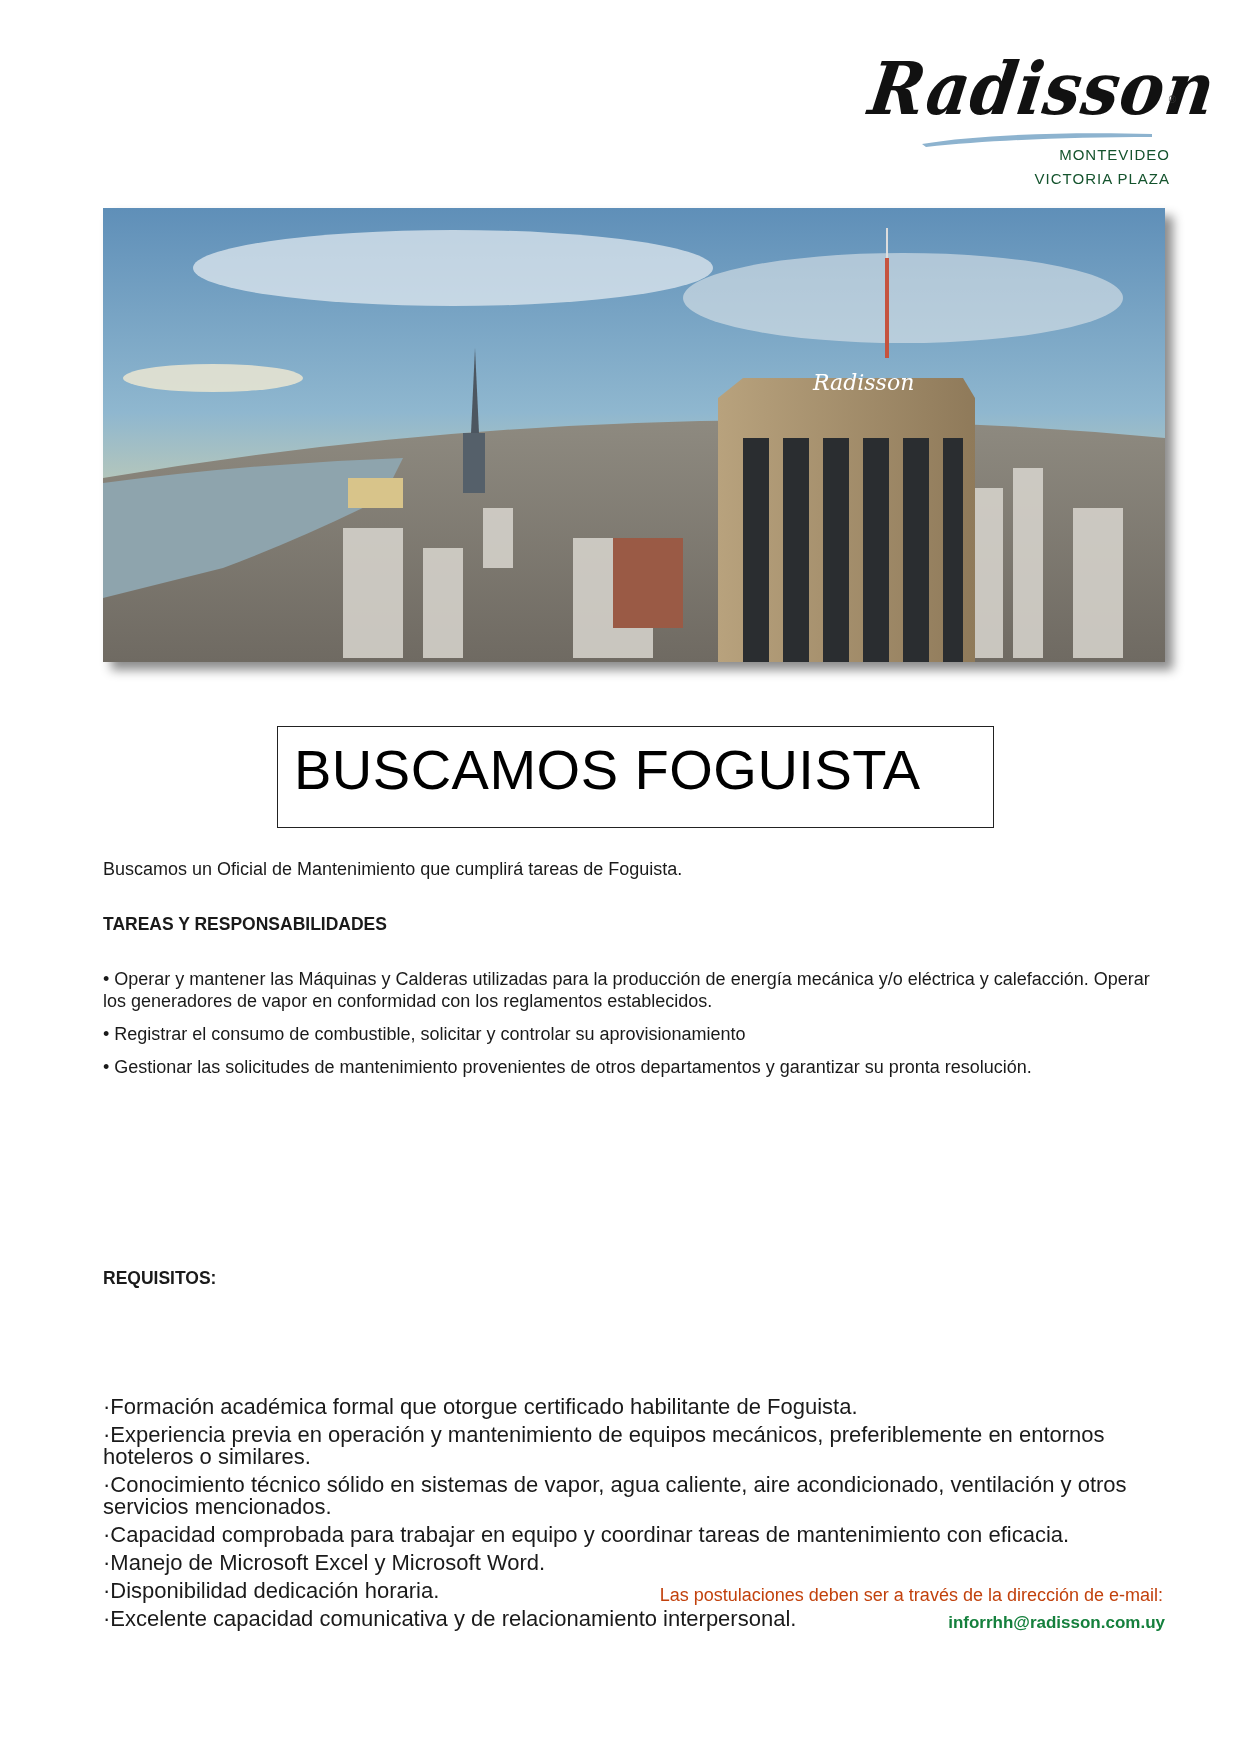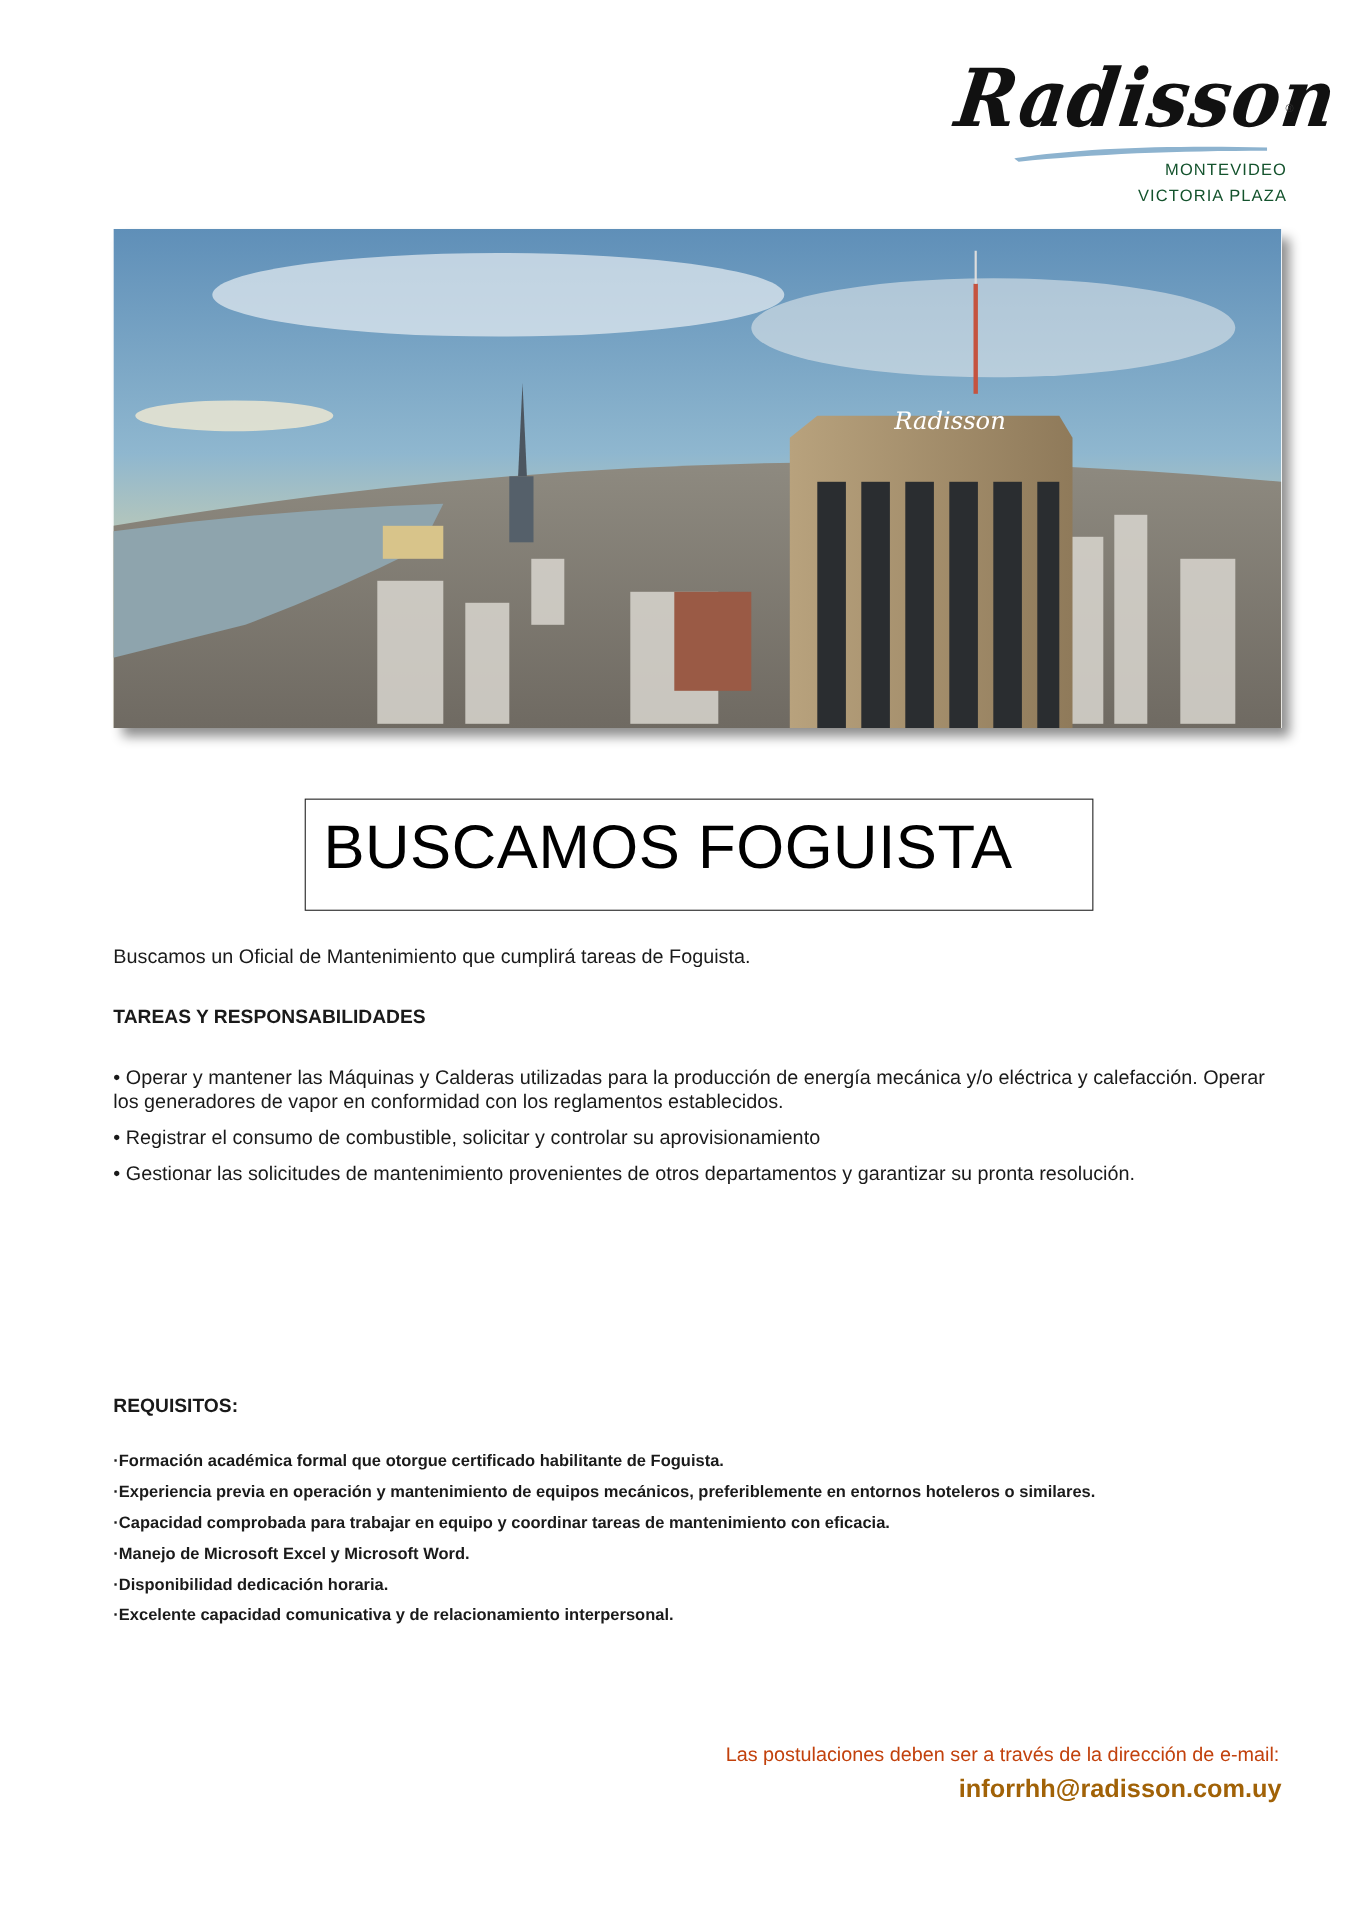--- a/index.html
+++ b/index.html
@@ -23,25 +23,25 @@
   .title-box { position: absolute; left: 277px; top: 726px; width: 717px; height: 102px; border: 1.5px solid #222; }
   .title-text { position: absolute; left: 16px; top: 10px; font-size: 56px; color: #000; letter-spacing: 0.5px; }
 
   
   .body-text { position: absolute; left: 103px; width: 1072px; font-size: 18px; line-height: 22px; color: #1a1a1a; }
   .intro { top: 858px; }
   .h-tasks { top: 913px; font-weight: bold; font-size: 17.5px; }
   .tasks { top: 968px; }
   .tasks p { margin-bottom: 11px; }
   .h-req { top: 1267px; font-weight: bold; font-size: 17.5px; }
-  .reqs { top: 1318px; font-weight: bold; font-size: 15px; }
+  .reqs { top: 1396px; font-weight: normal; font-size: 22px; }
   .reqs p { margin-bottom: 6px; }
 
   .footer-line { position: absolute; right: 78px; top: 1585px; font-size: 18px; color: #c2410c; text-align: right; }
-  .footer-email { position: absolute; right: 76px; top: 1613px; font-size: 23px; font-weight: bold; color: #a16207; text-align: right; }
+  .footer-email { position: absolute; right: 76px; top: 1613px; font-size: 17px; font-weight: bold; color: #15803d; text-align: right; }
 </style>
 </head>
 <body>
 
 <div class="logo">
   <span class="logo-script">Radisson</span>
   <span class="logo-reg">®</span>
   <svg class="logo-swoosh" viewBox="0 0 230 18" preserveAspectRatio="none">
     <path d="M0 14 C 60 4, 150 2, 230 4 L 230 7 C 150 7, 70 10, 4 17 Z" fill="#8db3cf"></path>
   </svg>
@@ -111,20 +111,21 @@
 <div class="body-text tasks">
   <p>• Operar y mantener las Máquinas y Calderas utilizadas para la producción de energía mecánica y/o eléctrica y calefacción. Operar los generadores de vapor en conformidad con los reglamentos establecidos.</p>
   <p>• Registrar el consumo de combustible, solicitar y controlar su aprovisionamiento</p>
   <p>• Gestionar las solicitudes de mantenimiento provenientes de otros departamentos y garantizar su pronta resolución.</p>
 </div>
 
 <h2 class="body-text h-req">REQUISITOS:</h2>
 <div class="body-text reqs">
   <p>·Formación académica formal que otorgue certificado habilitante de Foguista.</p>
   <p>·Experiencia previa en operación y mantenimiento de equipos mecánicos, preferiblemente en entornos hoteleros o similares.</p>
+  <p>·Conocimiento técnico sólido en sistemas de vapor, agua caliente, aire acondicionado, ventilación y otros servicios mencionados.</p>
   <p>·Capacidad comprobada para trabajar en equipo y coordinar tareas de mantenimiento con eficacia.</p>
   <p>·Manejo de Microsoft Excel y Microsoft Word.</p>
   <p>·Disponibilidad  dedicación  horaria.</p>
   <p>·Excelente capacidad comunicativa y de relacionamiento interpersonal.</p>
 </div>
 
 <p class="footer-line">Las postulaciones deben ser a través de la dirección de e-mail:</p>
 <a class="footer-email">inforrhh@radisson.com.uy</a>
 
 </body></html>

